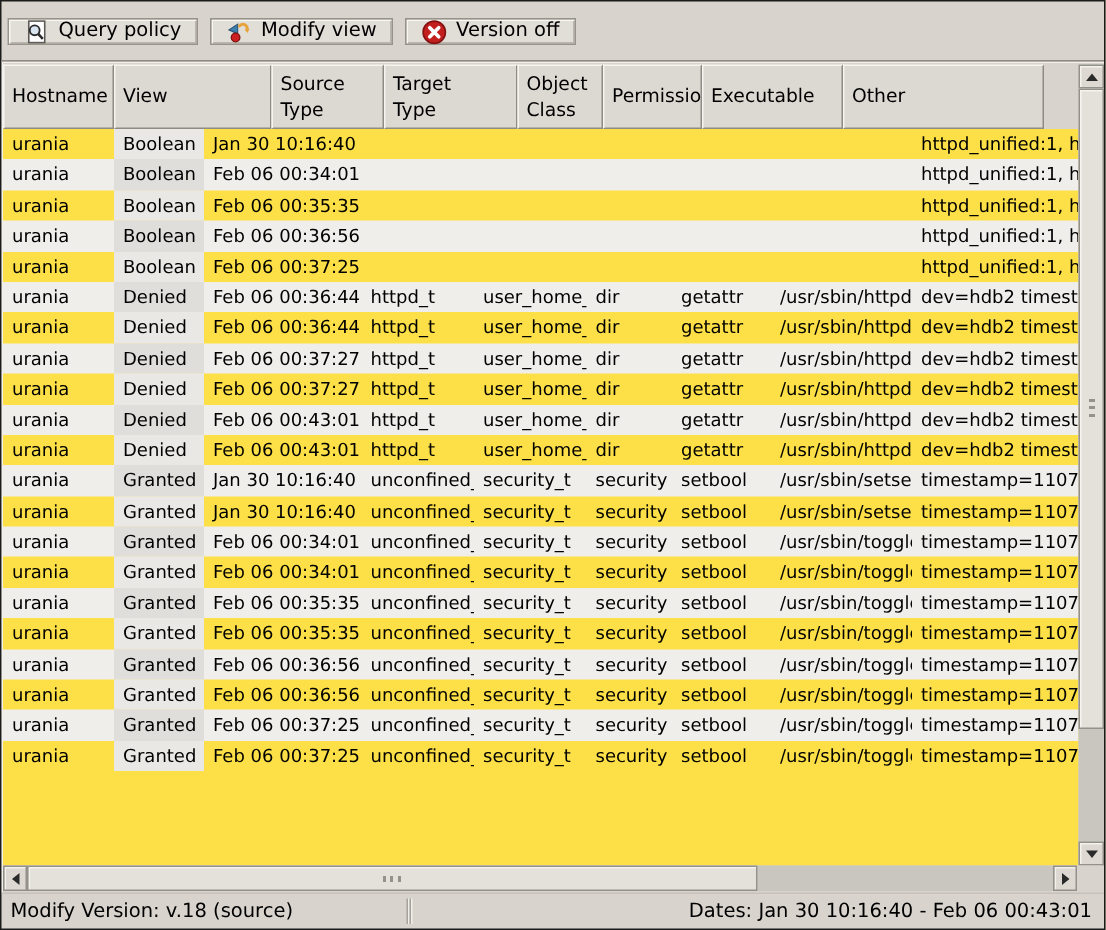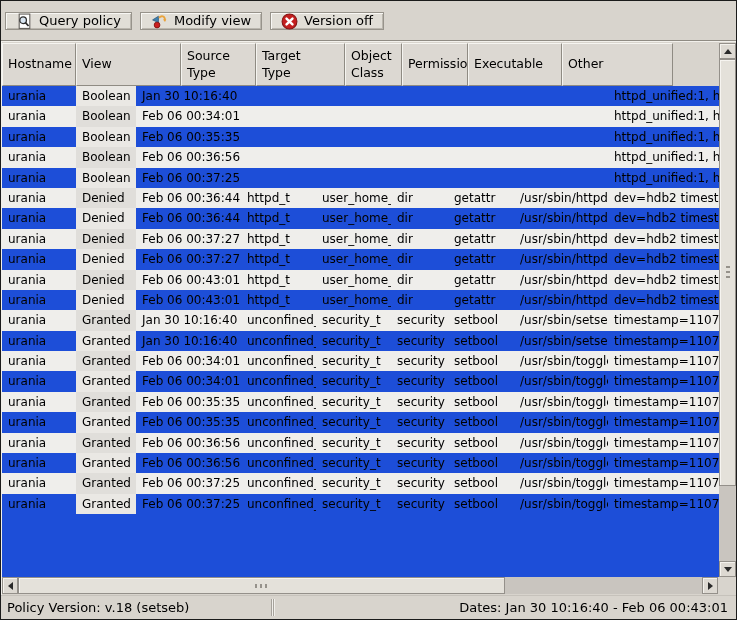--- a/index.html
+++ b/index.html
@@ -81,21 +81,21 @@
     font-size:12.5px; line-height:1.3;
     white-space:pre-line; flex-shrink:0; cursor:default;
   }
   .sort-arrow {
     margin-left:auto; margin-right:3px;
     width:0; height:0;
     border-left:5px solid transparent;
     border-right:5px solid transparent;
     border-top:6px solid #3c3c3c;
   }
-  .gbody { background:#1d4ed8; flex:1 1 auto; overflow:hidden; }
+  .gbody { background:#fde047; flex:1 1 auto; overflow:hidden; }
   .trow { display:flex; height:20.4px; }
   .trow.alt { background:#efeeeb; }
   .tcell {
     flex-shrink:0;
     font-size:12px; line-height:20.4px;
     padding-left:6px;
     white-space:nowrap; overflow:hidden;
   }
   .tcell.sorted { background:#eae8e4; }
   .trow.alt .tcell.sorted { background:#e0deda; }
@@ -201,21 +201,21 @@
             <div class="hcell" style="width: 74px;"><span>Hostname</span></div>
             <div class="hcell" style="width: 105px;"><span>View</span></div>
             <div class="hcell" style="width: 75px;"><span>Source
 Type</span></div>
             <div class="hcell" style="width: 89px;"><span>Target
 Type</span></div>
             <div class="hcell" style="width: 57px;"><span>Object
 Class</span></div>
             <div class="hcell" style="width: 66px;"><span>Permission</span></div>
             <div class="hcell" style="width: 94px;"><span>Executable</span></div>
-            <div class="hcell" style="width: 111px;"><span>Other</span></div>
+            <div class="hcell" style="width: 134px;"><span>Other</span></div>
           </div>
         <div class="gbody">
             <div class="trow">
               <div class="tcell" style="width: 74px;">urania</div>
               <div class="tcell sorted" style="width: 60px;">Boolean</div>
               <div class="tcell" style="width: 105px;">Jan 30 10:16:40</div>
               <div class="tcell" style="width: 75px;"></div>
               <div class="tcell" style="width: 75px;"></div>
               <div class="tcell" style="width: 57px;"></div>
               <div class="tcell" style="width: 66px;"></div>
@@ -470,19 +470,19 @@
         <div class="htrack-gap"></div>
         <div class="sbtn">
             <span class="arr-right"></span>
           </div>
       </div>
       <div class="corner"></div>
     </div>
   </div>
 
   <div class="statusbar">
-    <span class="status-left">Policy Version: v.18 (setseb)</span>
+    <span class="status-left">Modify Version: v.18 (source)</span>
     <span class="sep"></span>
     <span class="sep"></span>
     <span class="status-right">Dates: Jan 30 10:16:40 - Feb 06 00:43:01</span>
   </div>
 
 </div>
 
 </body></html>

